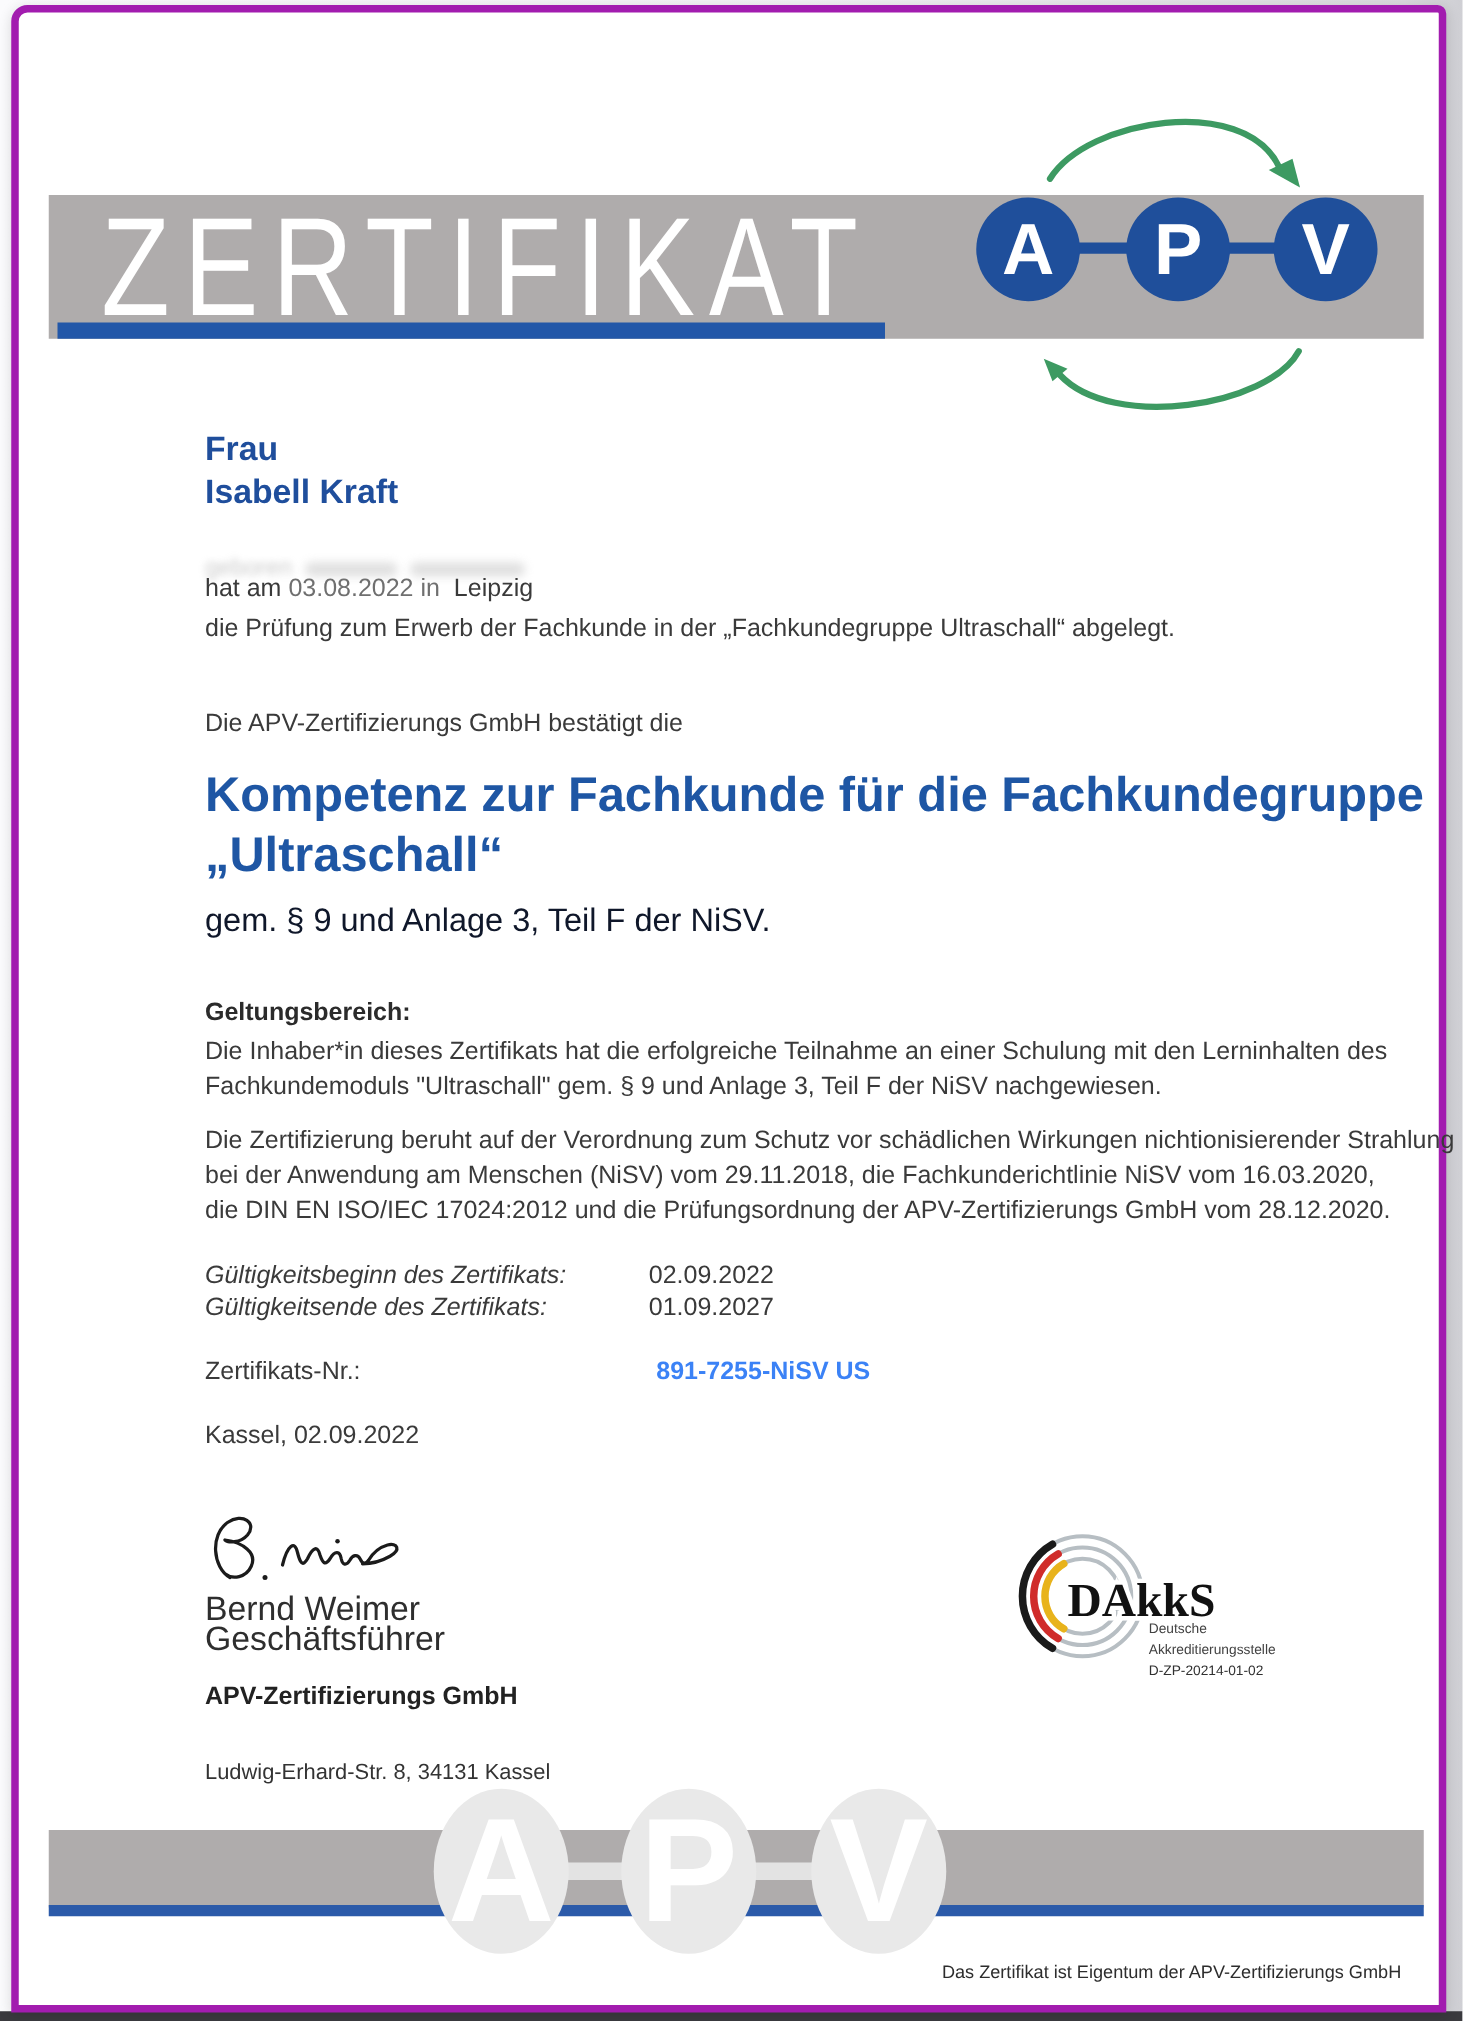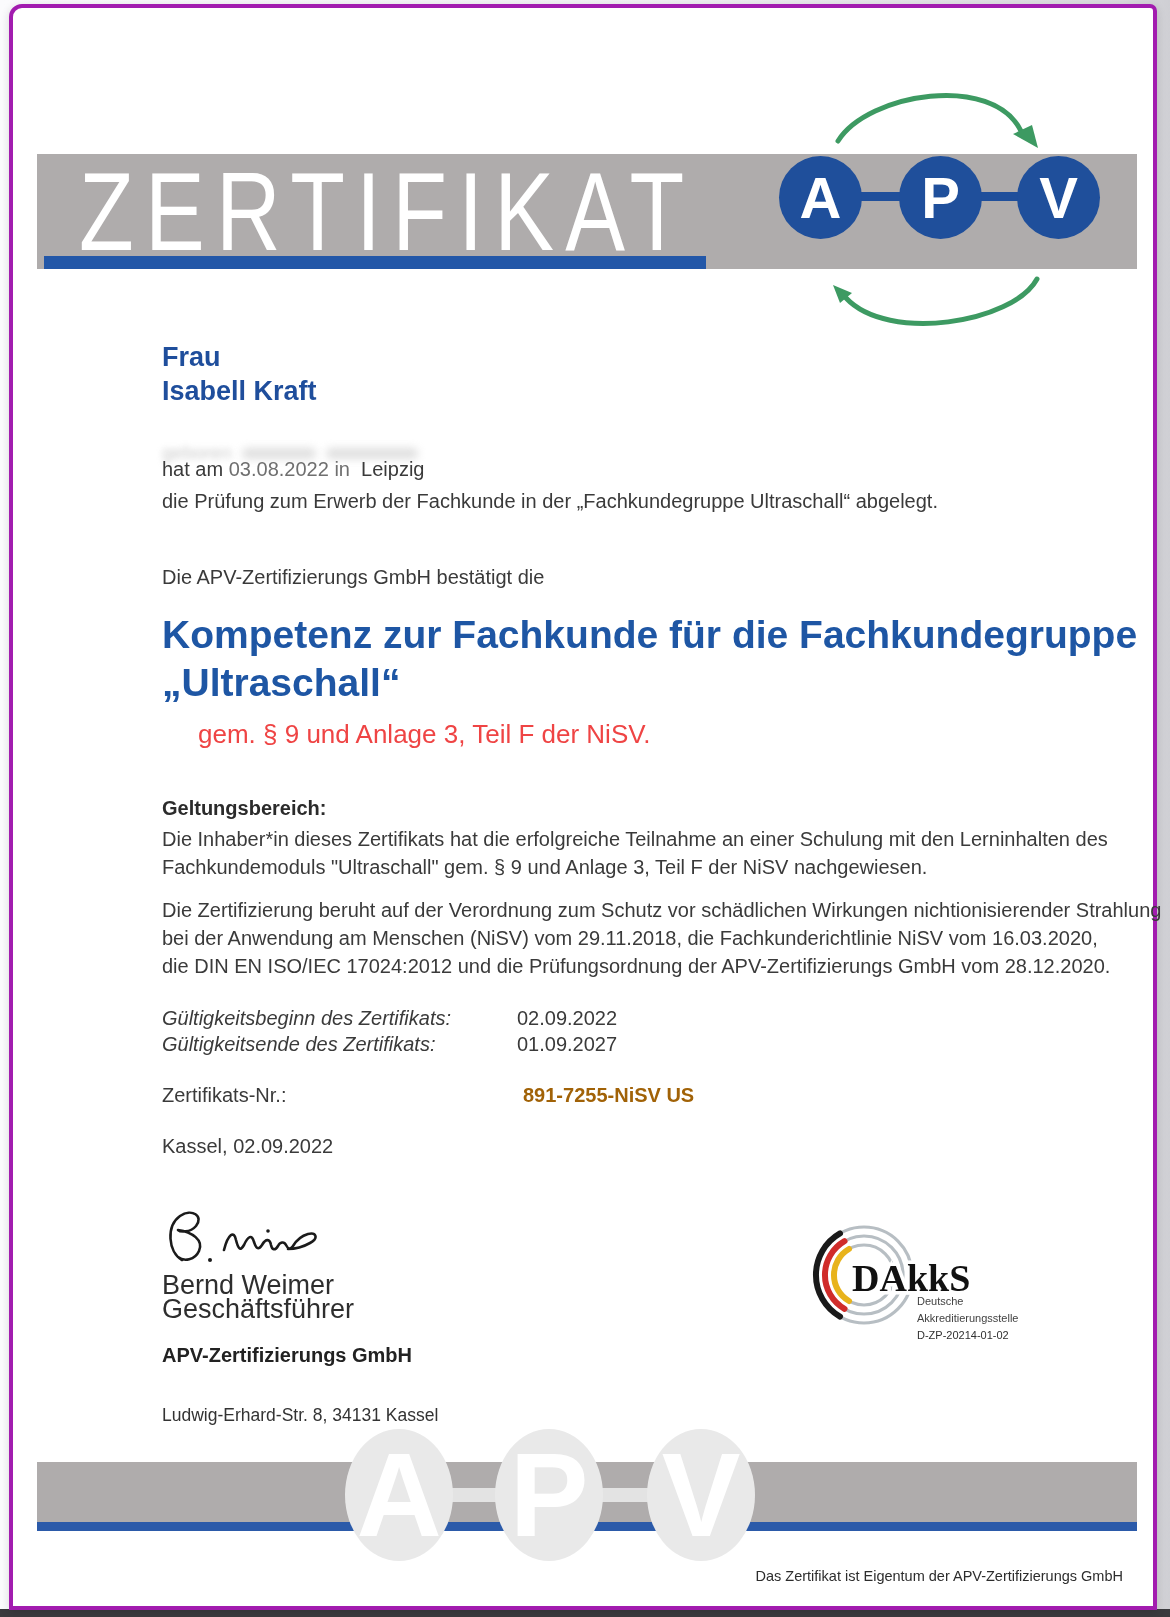--- a/index.html
+++ b/index.html
@@ -6,21 +6,21 @@
   html,body { width:1170px; height:1617px; }
   body {
     position:relative;
     font-family:"Liberation Sans","DejaVu Sans",sans-serif;
     background:linear-gradient(90deg,#fbfbfd 0%,#f2f2f5 55%,#dbdbdf 96%,#cfcfd4 100%);
     overflow:hidden;
   }
   #photo-bottom-edge{ position:absolute; left:0; top:1609px; width:1170px; height:8px; background:#3a3a3e; }
   #page {
     position:absolute; left:9px; top:4px; width:1148px; height:1606px;
-    background:#ffffff; border:4px solid #a21caf;
+    background:#ffffff; border:6px solid #a21caf;
     border-radius:13px 7px 0 0;
     box-shadow:0 2px 10px rgba(0,0,0,.14);
   }
   .abs{ position:absolute; white-space:nowrap; }
 
   
   #header-band{ left:24px; top:146px; width:1100px; height:115px; background:#afacac; }
   #zertifikat-title{
     left:66px; top:146px; height:115px; display:flex; align-items:center;
     color:#ffffff; font-size:112px; font-weight:200; line-height:1;
@@ -47,30 +47,30 @@
   #recipient-block{ left:149px; top:332px; }
   #redacted-line{ left:149px; top:437px; height:16px; display:flex; align-items:center; gap:10px; }
   #redacted-word{ font-size:19px; color:#a0a0a0; filter:blur(3px); opacity:.55; }
   .redacted-bar{ height:11px; background:#b8b8b8; border-radius:6px; filter:blur(4px); opacity:.45; }
   .bodyline{ font-size:20px; color:#3a3a3a; line-height:28px; }
   #exam-line{ left:149px; top:447px;text-align:center; }
   .faded{ color:#6f6f6f; }
   #result-line{ left:149px; top:479px; }
   #intro-line{ left:149px; top:555px; }
   #main-title{ left:149px; top:603px; color:#1e56a4; font-weight:bold; font-size:39px; line-height:48px; }
-  #legal-line{ left:149px; top:711px; color:#ef4444; font-size:26px;margin-left:36px; }
+  #legal-line{ left:149px; top:711px; color:#0f172a; font-size:26px; }
   #scope-heading{ left:149px; top:789px; font-weight:bold; font-size:20px; color:#2b2b2b; }
   #scope-p1{ left:149px; top:817px; }
   #scope-p2{ left:149px; top:888px; }
   .validity-label{ left:149px;font-style:italic; }
   .validity-value{ left:504px; }
   #validity-begin-label{ top:996px; } #validity-begin-value{ top:996px; }
   #validity-end-label{ top:1022px; }  #validity-end-value{ top:1022px; }
   #certno-label{ top:1073px; left:149px; }
-  #certno-value{ top:1073px; left:510px; color:#a16207; font-weight:bold; }
+  #certno-value{ top:1073px; left:510px; color:#3b82f6; font-weight:bold; }
   #issue-line{ left:149px; top:1124px; }
 
   
   #signature-svg{ left:149px; top:1196px; }
   #signatory-block{ left:149px; top:1265px; font-size:27px; color:#2e2e2e; line-height:24px; }
   #company-block{ left:149px; top:1334px; line-height:26px; }
   #company-name{ font-weight:bold; font-size:20px; color:#222; }
   #company-address{ font-size:17.5px; color:#333;margin-top:34px; }
 
   

